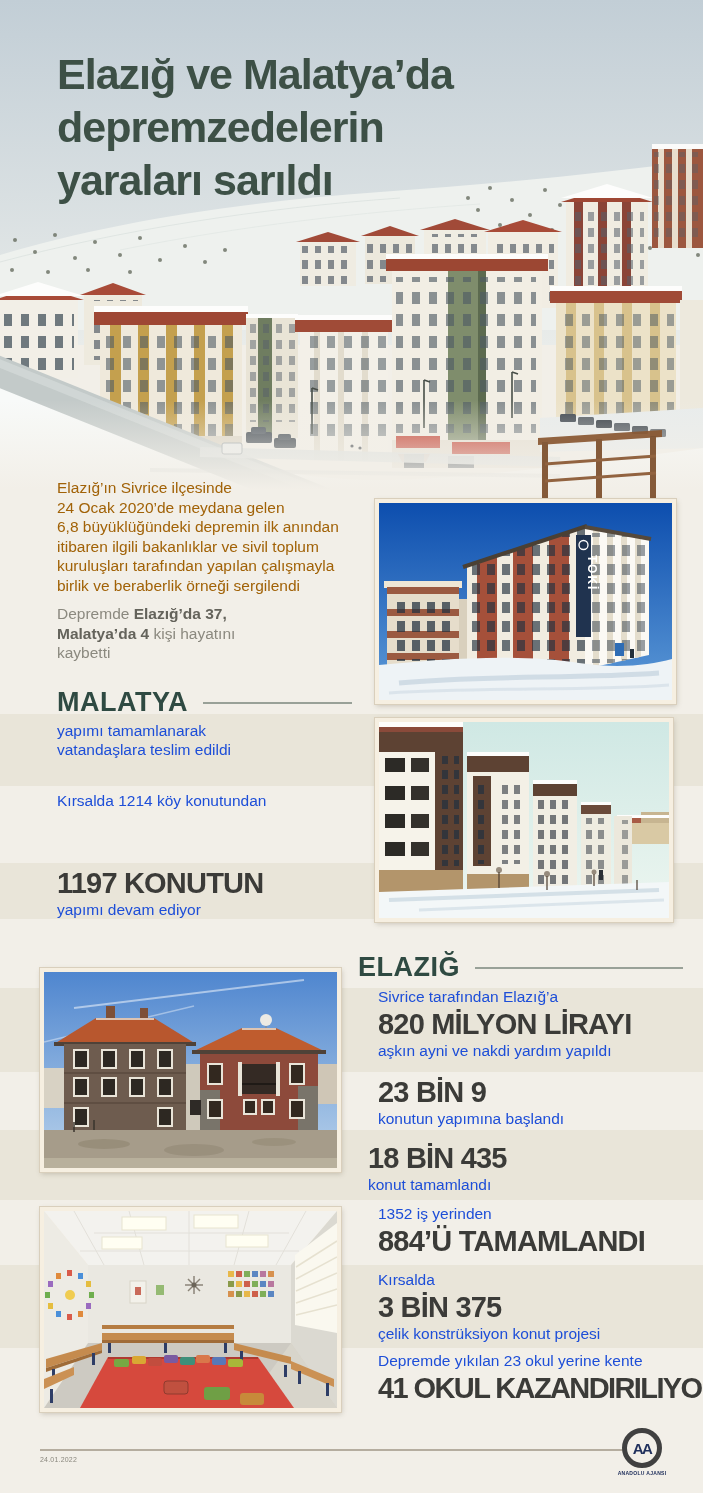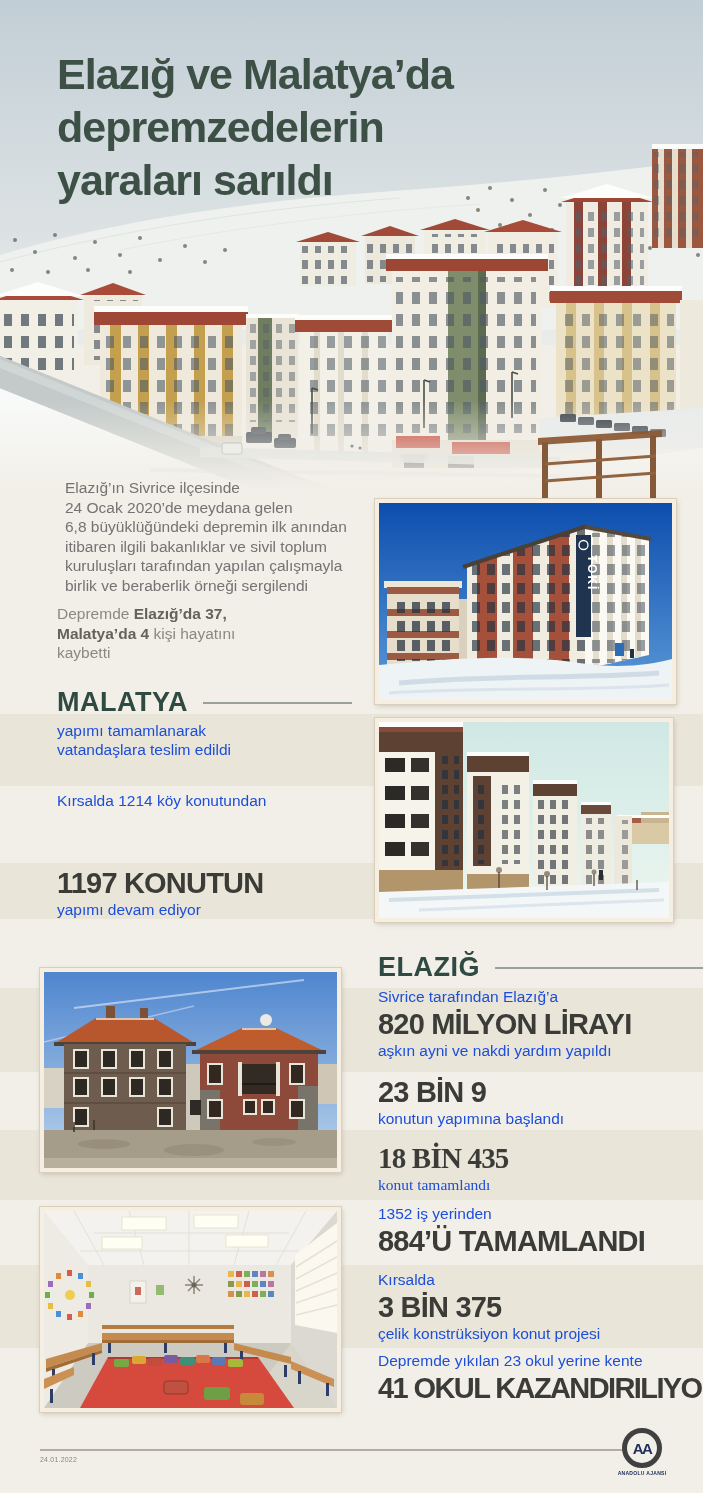--- a/index.html
+++ b/index.html
@@ -8,21 +8,21 @@
   svg text{font-family:"Liberation Sans",sans-serif;}
 
   .band{position:absolute;left:0;width:703px;background:#e9e5d9;}
 
   .hero{position:absolute;left:0;top:0;width:703px;height:505px;}
   .title{position:absolute;left:57px;top:48px;width:580px;
          font-size:43px;line-height:53px;font-weight:800;letter-spacing:-1px;
          color:#3d5046;white-space:pre-line;}
 
   .intro{position:absolute;left:57px;top:478px;width:330px;
-         font-size:15.5px;line-height:19.5px;color:#737373;white-space:pre-line;margin-left:8px;}
+         font-size:15.5px;line-height:19.5px;color:#a16207;white-space:pre-line;}
   .casualties{position:absolute;left:57px;top:604px;width:300px;
          font-size:15.5px;line-height:19.5px;color:#8b897f;}
   .casualties .b{font-weight:700;color:#64635b;}
 
   .sec-head{position:absolute;display:flex;align-items:center;
             font-size:27px;font-weight:800;letter-spacing:.5px;color:#2f4a42;}
   .sec-head .rule{flex:1;height:0;border-top:2px solid #99a198;margin-left:15px;}
 
   .stat{position:absolute;}
   .stat .pre,.stat .sub{font-size:15.5px;line-height:18.5px;color:#1d4ed8;}
@@ -273,34 +273,34 @@
 vatandaşlara teslim edildi</div>
   </div>
   <div class="stat" style="left:57px;top:792px;">
     <div class="pre">Kırsalda 1214 köy konutundan</div>
   </div>
   <div class="stat" style="left:57px;top:868px;">
     <div class="value">1197 KONUTUN</div>
     <div class="sub">yapımı devam ediyor</div>
   </div>
 
-  <div class="sec-head" style="left:378px;top:952px;width:325px;">
+  <div class="sec-head" style="left:358px;top:952px;width:325px;">
     <span>ELAZIĞ</span>
     <span class="rule"></span>
   </div>
   <div class="stat" style="left:378px;top:988px;">
     <div class="pre">Sivrice tarafından Elazığ’a</div>
     <div class="value">820 MİLYON LİRAYI</div>
     <div class="sub">aşkın ayni ve nakdi yardım yapıldı</div>
   </div>
   <div class="stat" style="left:378px;top:1077px;">
     <div class="value">23 BİN 9</div>
     <div class="sub">konutun yapımına başlandı</div>
   </div>
-  <div class="stat" style="left:378px;top:1143px;font-family:Liberation Serif, serif;">
+  <div class="stat" style="left:368px;top:1143px;">
     <div class="value">18 BİN 435</div>
     <div class="sub">konut tamamlandı</div>
   </div>
   <div class="stat" style="left:378px;top:1205px;">
     <div class="pre">1352 iş yerinden</div>
     <div class="value">884’Ü TAMAMLANDI</div>
   </div>
   <div class="stat" style="left:378px;top:1271px;">
     <div class="pre">Kırsalda</div>
     <div class="value">3 BİN 375</div>

